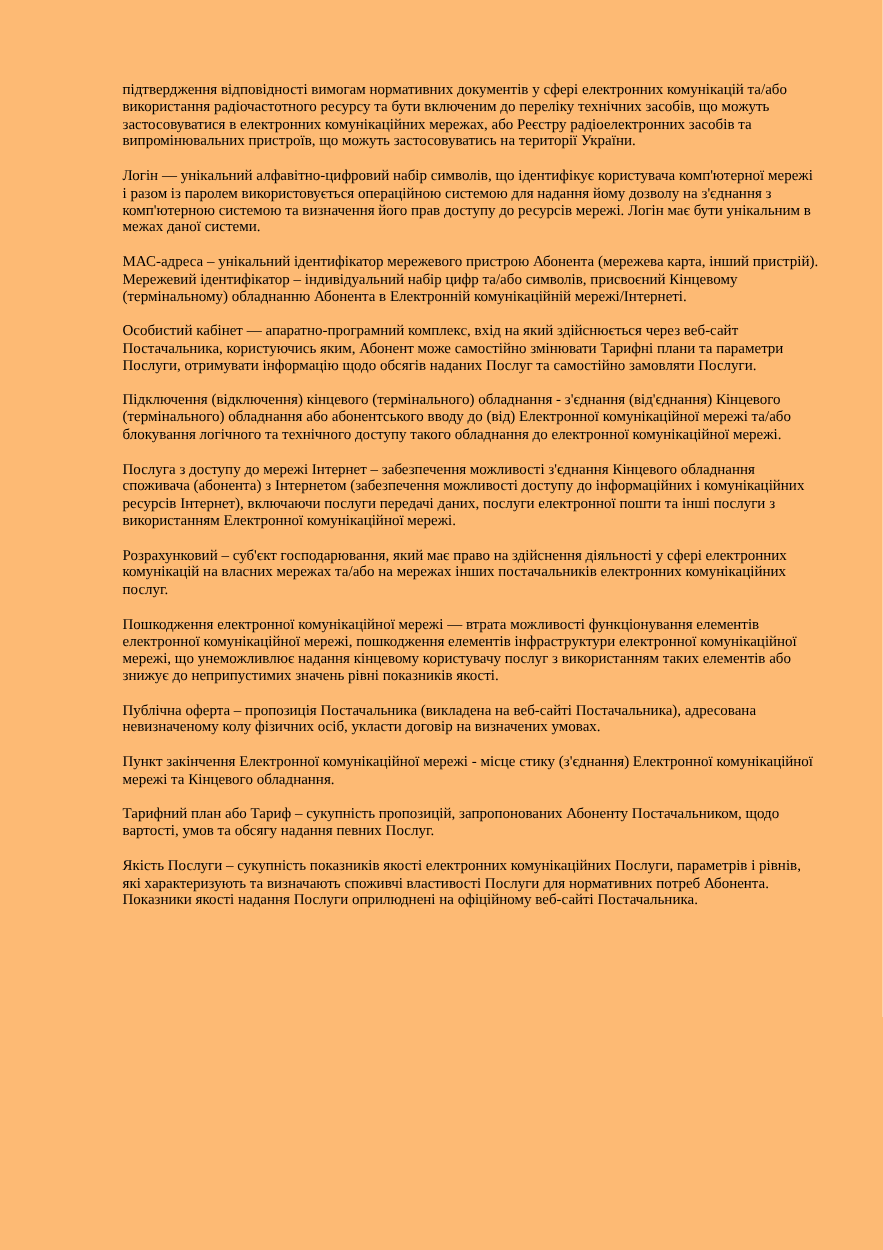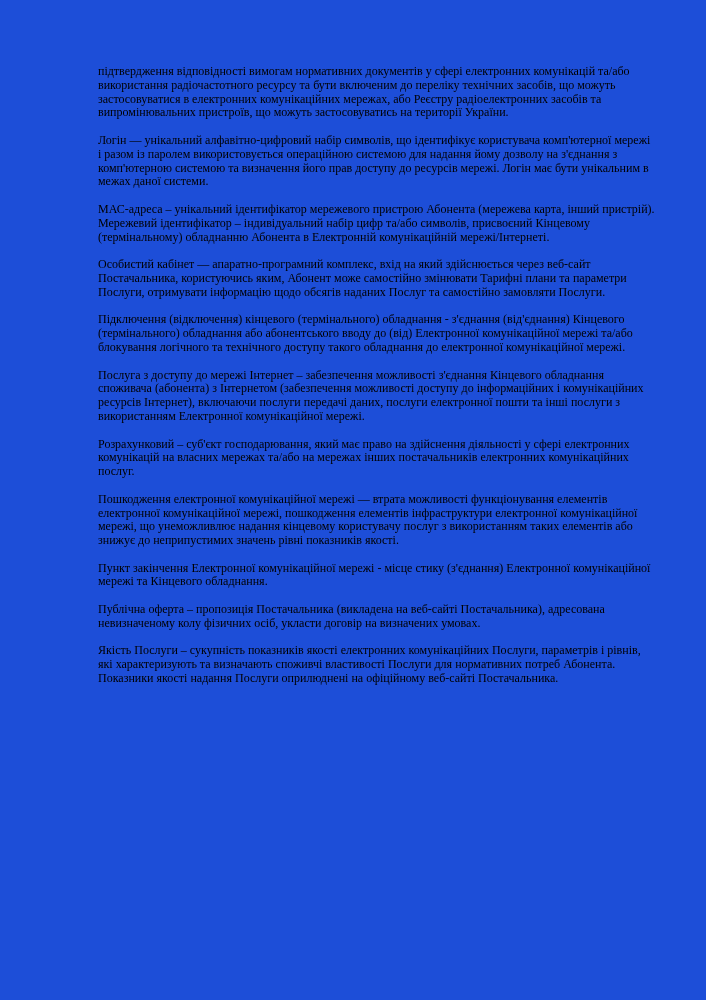--- a/index.html
+++ b/index.html
@@ -9,21 +9,21 @@
   }
   body {
     width: 706px;
     height: 1000px;
     overflow: hidden;
   }
   .page {
     box-sizing: border-box;
     width: 706px;
     height: 1000px;
-    background: #1d4ed8;
+    background: #fdba74;
     padding: 65px 44px 0 98px;
   }
   .para {
     margin: 0 0 13.8px 0;
     font-family: "Liberation Serif", "DejaVu Serif", serif;
     font-size: 12px;
     line-height: 13.8px;
     color: #000000;
     white-space: pre-line;
     text-align: left;
@@ -54,20 +54,22 @@
 споживача (абонента) з Інтернетом (забезпечення можливості доступу до інформаційних і комунікаційних
 ресурсів Інтернет), включаючи послуги передачі даних, послуги електронної пошти та інші послуги з
 використанням Електронної комунікаційної мережі.</p>
   <p class="para">Розрахунковий – суб'єкт господарювання, який має право на здійснення діяльності у сфері електронних
 комунікацій на власних мережах та/або на мережах інших постачальників електронних комунікаційних
 послуг.</p>
   <p class="para">Пошкодження електронної комунікаційної мережі — втрата можливості функціонування елементів
 електронної комунікаційної мережі, пошкодження елементів інфраструктури електронної комунікаційної
 мережі, що унеможливлює надання кінцевому користувачу послуг з використанням таких елементів або
 знижує до неприпустимих значень рівні показників якості.</p>
+  <p class="para">Публічна оферта – пропозиція Постачальника (викладена на веб-сайті Постачальника), адресована
+невизначеному колу фізичних осіб, укласти договір на визначених умовах.</p>
   <p class="para">Пункт закінчення Електронної комунікаційної мережі - місце стику (з'єднання) Електронної комунікаційної
 мережі та Кінцевого обладнання.</p>
-  <p class="para">Публічна оферта – пропозиція Постачальника (викладена на веб-сайті Постачальника), адресована
-невизначеному колу фізичних осіб, укласти договір на визначених умовах.</p>
+  <p class="para">Тарифний план або Тариф – сукупність пропозицій, запропонованих Абоненту Постачальником, щодо
+вартості, умов та обсягу надання певних Послуг.</p>
   <p class="para">Якість Послуги – сукупність показників якості електронних комунікаційних Послуги, параметрів і рівнів,
 які характеризують та визначають споживчі властивості Послуги для нормативних потреб Абонента.
 Показники якості надання Послуги оприлюднені на офіційному веб-сайті Постачальника.</p>
 </div>
 
 </body></html>

